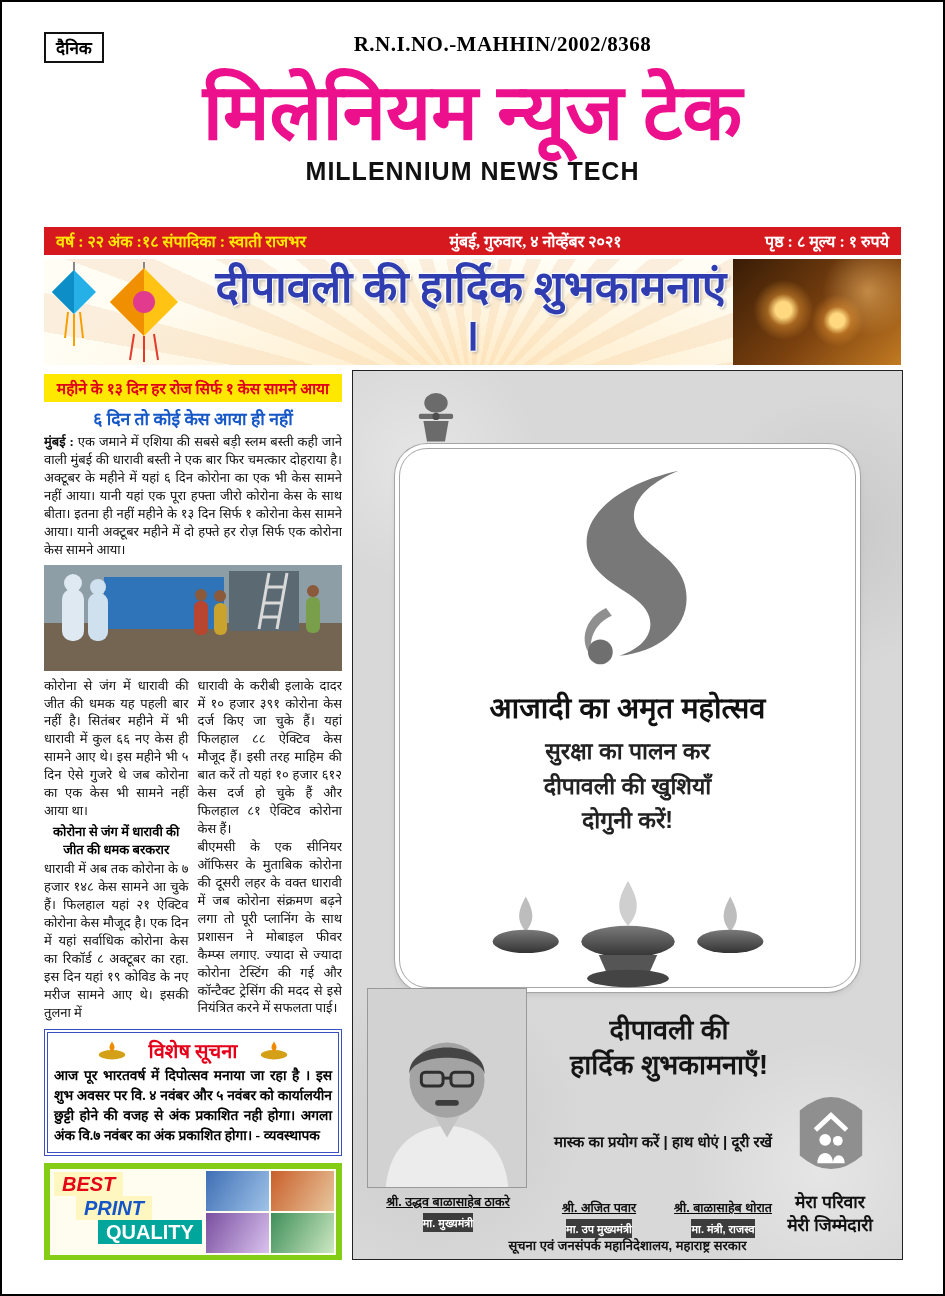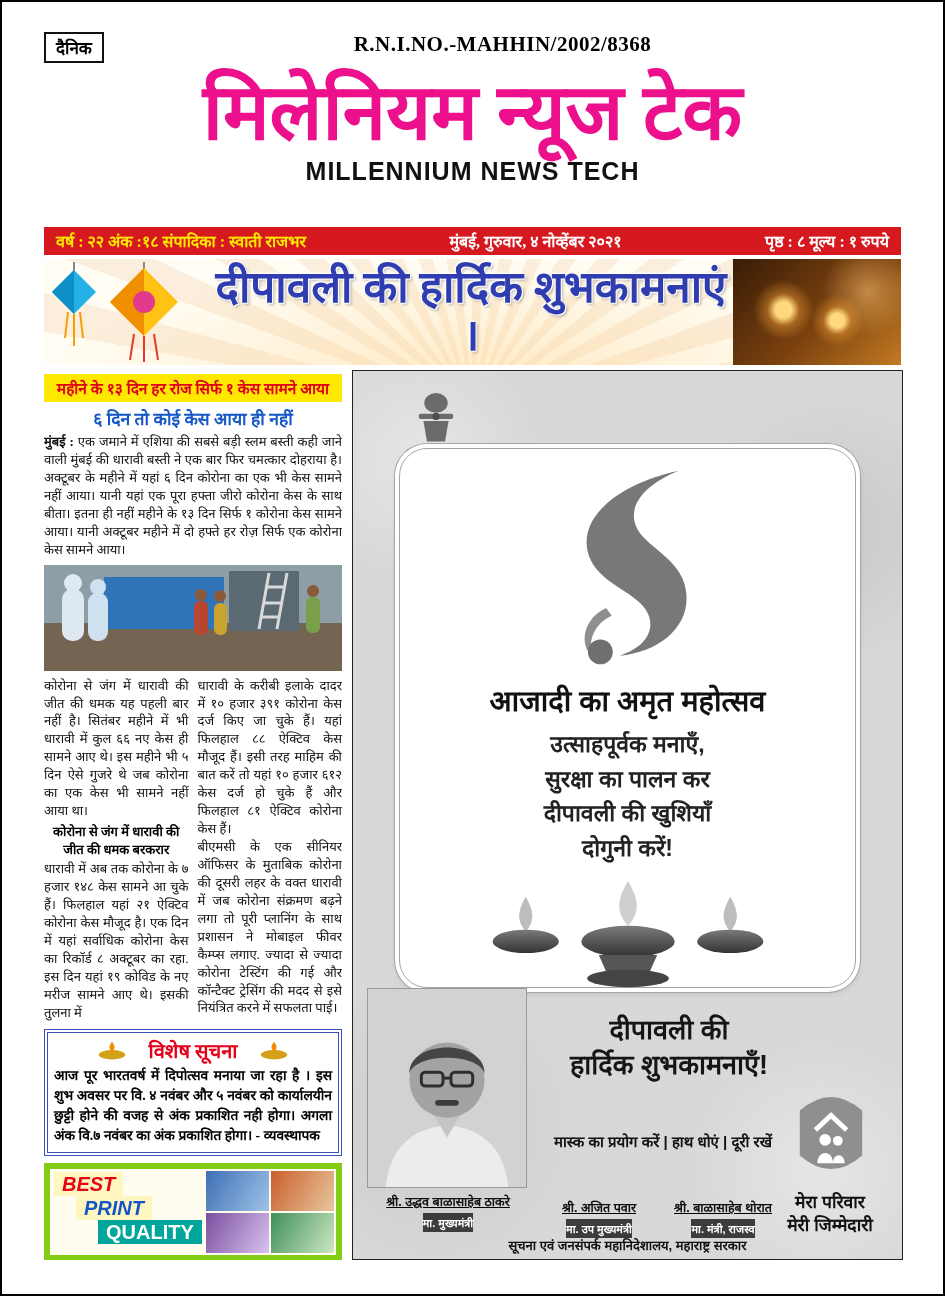--- a/index.html
+++ b/index.html
@@ -85,21 +85,21 @@
   .motto { font-size:8px; font-weight:700; color:#333; }
   .emblem-caption { display:inline-block; border:1px solid #666; background:#f2f2f2; font-size:11px;
                     font-weight:700; padding:1px 4px; margin-top:2px; white-space:nowrap; }
   .panel { position:absolute; top:77px; left:46px; right:46px; height:540px; background:#fff;
            border:1px solid #a5a5a5; border-radius:28px;
            box-shadow:0 0 0 4px #fff, 0 0 0 5px #a5a5a5, 0 3px 8px rgba(0,0,0,.25); }
   .panel::before { content:""; position:absolute; top:-28px; left:50%; transform:translateX(-50%);
                    width:140px; height:56px; background:#fff; border:1px solid #a5a5a5; border-bottom:none;
                    border-radius:70px 70px 0 0; z-index:-1; }
   .flame-logo { display:block; margin:16px auto 0; }
-  .slogan-title { text-align:center; font-size:29px; font-weight:800; color:#111; margin-top:10px; }
+  .slogan-title { text-align:center; font-size:29px; font-weight:800; color:#111; margin-top:17px; }
   .slogan-lines { text-align:center; font-size:23px; font-weight:700; color:#222; line-height:1.5; margin-top:8px; }
   .diyas { position:absolute; bottom:-6px; left:50%; transform:translateX(-50%); }
   .cm-photo { position:absolute; top:617px; left:14px; width:160px; height:200px;
               border:1px solid #999; background:#d6d6d6; }
   .greeting { position:absolute; top:642px; left:185px; width:262px; text-align:center;
               font-size:27px; font-weight:800; color:#151515; line-height:1.3; }
   .covid { position:absolute; top:760px; left:160px; width:300px; text-align:center;
            font-weight:800; font-size:15px; color:#111; }
   .family-icon { position:absolute; top:718px; right:32px; }
   .family-text { position:absolute; top:820px; right:8px; width:128px; text-align:center;
@@ -261,21 +261,20 @@
       </div>
 
       <div class="panel">
         <svg class="flame-logo" width="220" height="205" viewBox="0 0 230 215">
           <path d="M168 6 C96 22 58 62 76 100 C88 126 126 134 136 156 C144 174 132 192 106 200 C152 196 186 164 174 124 C165 94 128 84 122 60 C117 40 134 20 168 6 Z" fill="#787878"></path>
           <path d="M92 150 C70 160 62 186 78 202 C72 184 80 166 98 158 Z" fill="#8f8f8f"></path>
           <circle cx="86" cy="196" r="13" fill="#6f6f6f"></circle>
         </svg>
         <div class="slogan-title">आजादी का अमृत महोत्सव</div>
         <div class="slogan-lines">
-          <div>उत्साहपूर्वक मनाएँ,</div>
           <div>सुरक्षा का पालन कर</div>
           <div>दीपावली की खुशियाँ</div>
           <div>दोगुनी करें!</div>
         </div>
         <svg class="diyas" width="320" height="112" viewBox="0 0 320 115">
           <defs>
             <linearGradient id="dg" x1="0" y1="0" x2="0" y2="1">
               <stop offset="0" stop-color="#7a7a7a"></stop>
                 <stop offset="1" stop-color="#333"></stop>
             </linearGradient>

